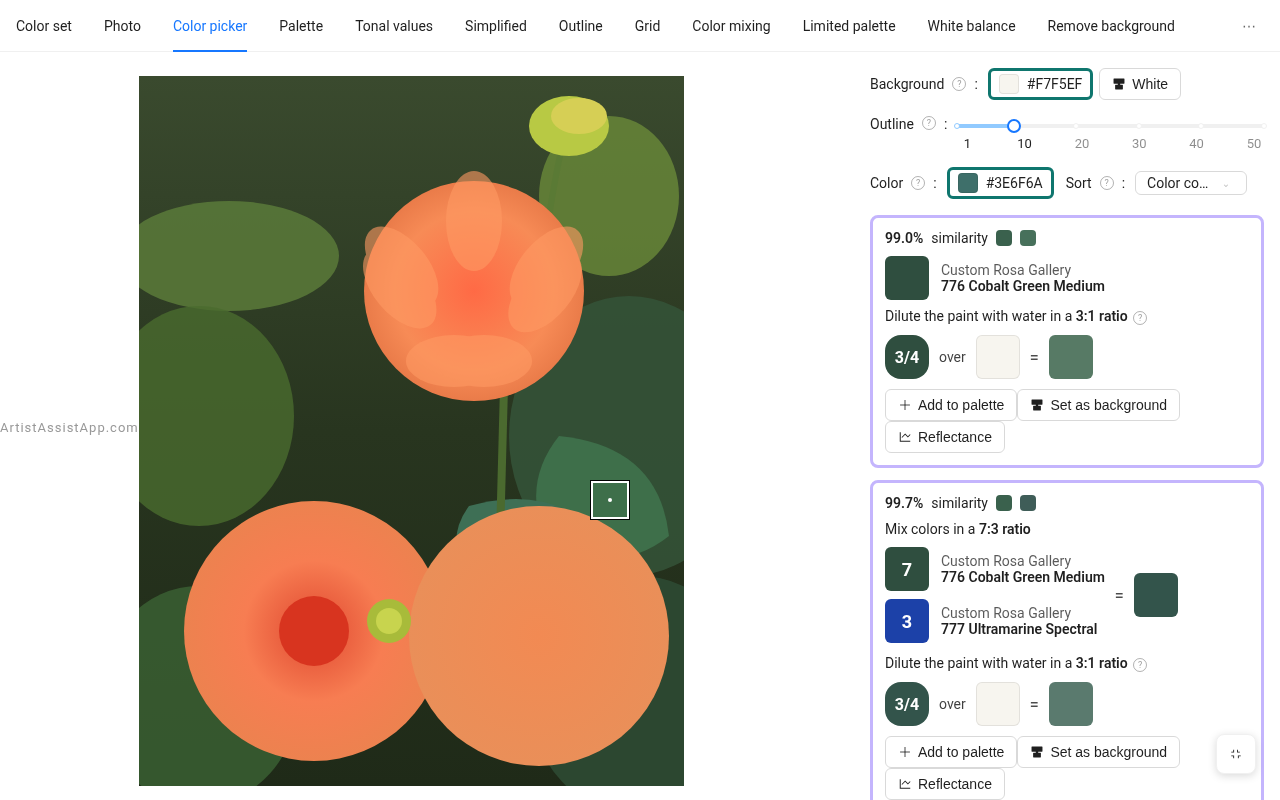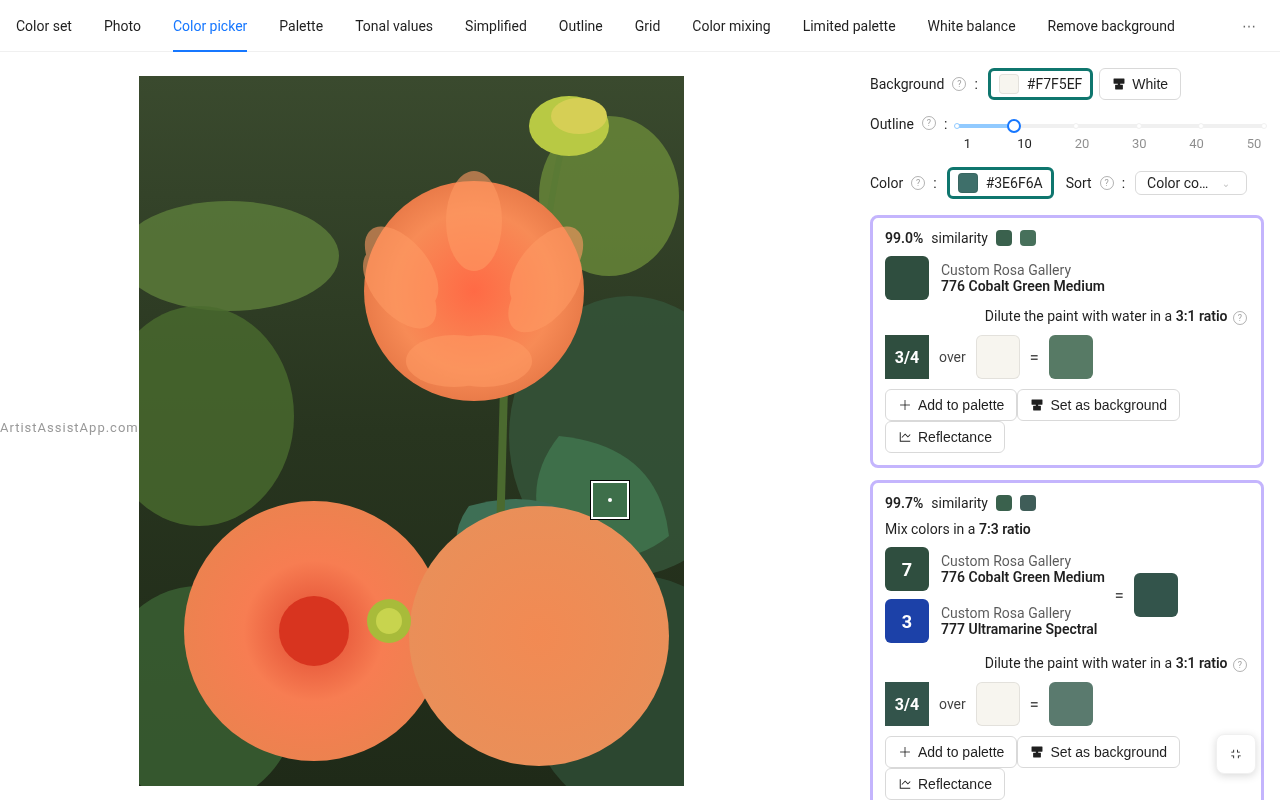--- a/index.html
+++ b/index.html
@@ -49,25 +49,25 @@
 .card { border:3px solid #c4b5fd; border-radius:8px; padding:12px; margin-bottom:12px; }
 .sim-row { display:flex; align-items:center; gap:8px; margin-bottom:10px;}
 .sim-pct { font-weight:600; }
 .tiny-sw { width:16px; height:16px; border-radius:4px; }
 
 .paint-row { display:flex; align-items:center; gap:12px; margin-bottom:8px;}
 .big-sw { width:44px; height:44px; border-radius:6px; flex-shrink:0;}
 .paint-meta .brand { color: rgba(0,0,0,.65); font-size: 14px; }
 .paint-meta .name { font-weight:600; }
 
-.dilute { margin:0 0 10px;text-align:right; }
+.dilute { margin:0 0 10px; }
 .dilute .ratio-txt { font-weight:600; }
 
 .mix-row { display:flex; align-items:center; gap:10px; margin:10px 0;}
-.ratio-sw { width:44px; height:44px; border-radius:0; display:flex; align-items:center; justify-content:center; color:#fff; font-weight:700; font-size:16px; flex-shrink:0;}
+.ratio-sw { width:44px; height:44px; border-radius:16px; display:flex; align-items:center; justify-content:center; color:#fff; font-weight:700; font-size:16px; flex-shrink:0;}
 .eq { font-size:16px; font-weight:500; color:rgba(0,0,0,.7);}
 .result-sw { width:44px; height:44px; border-radius:6px; flex-shrink:0;}
 .bg-sw { width:44px; height:44px; border-radius:6px; border:1px solid rgba(0,0,0,.08); flex-shrink:0;}
 .over-txt { color: rgba(0,0,0,.75);}
 
 .btn-row { display:flex; gap:0; flex-wrap:wrap; }
 
 .mix-group { display:flex; align-items:center; gap:10px;}
 .mix-left { display:flex; flex-direction:column; gap:8px;}
 .mix-paint-row { display:flex; align-items:center; gap:12px;}

